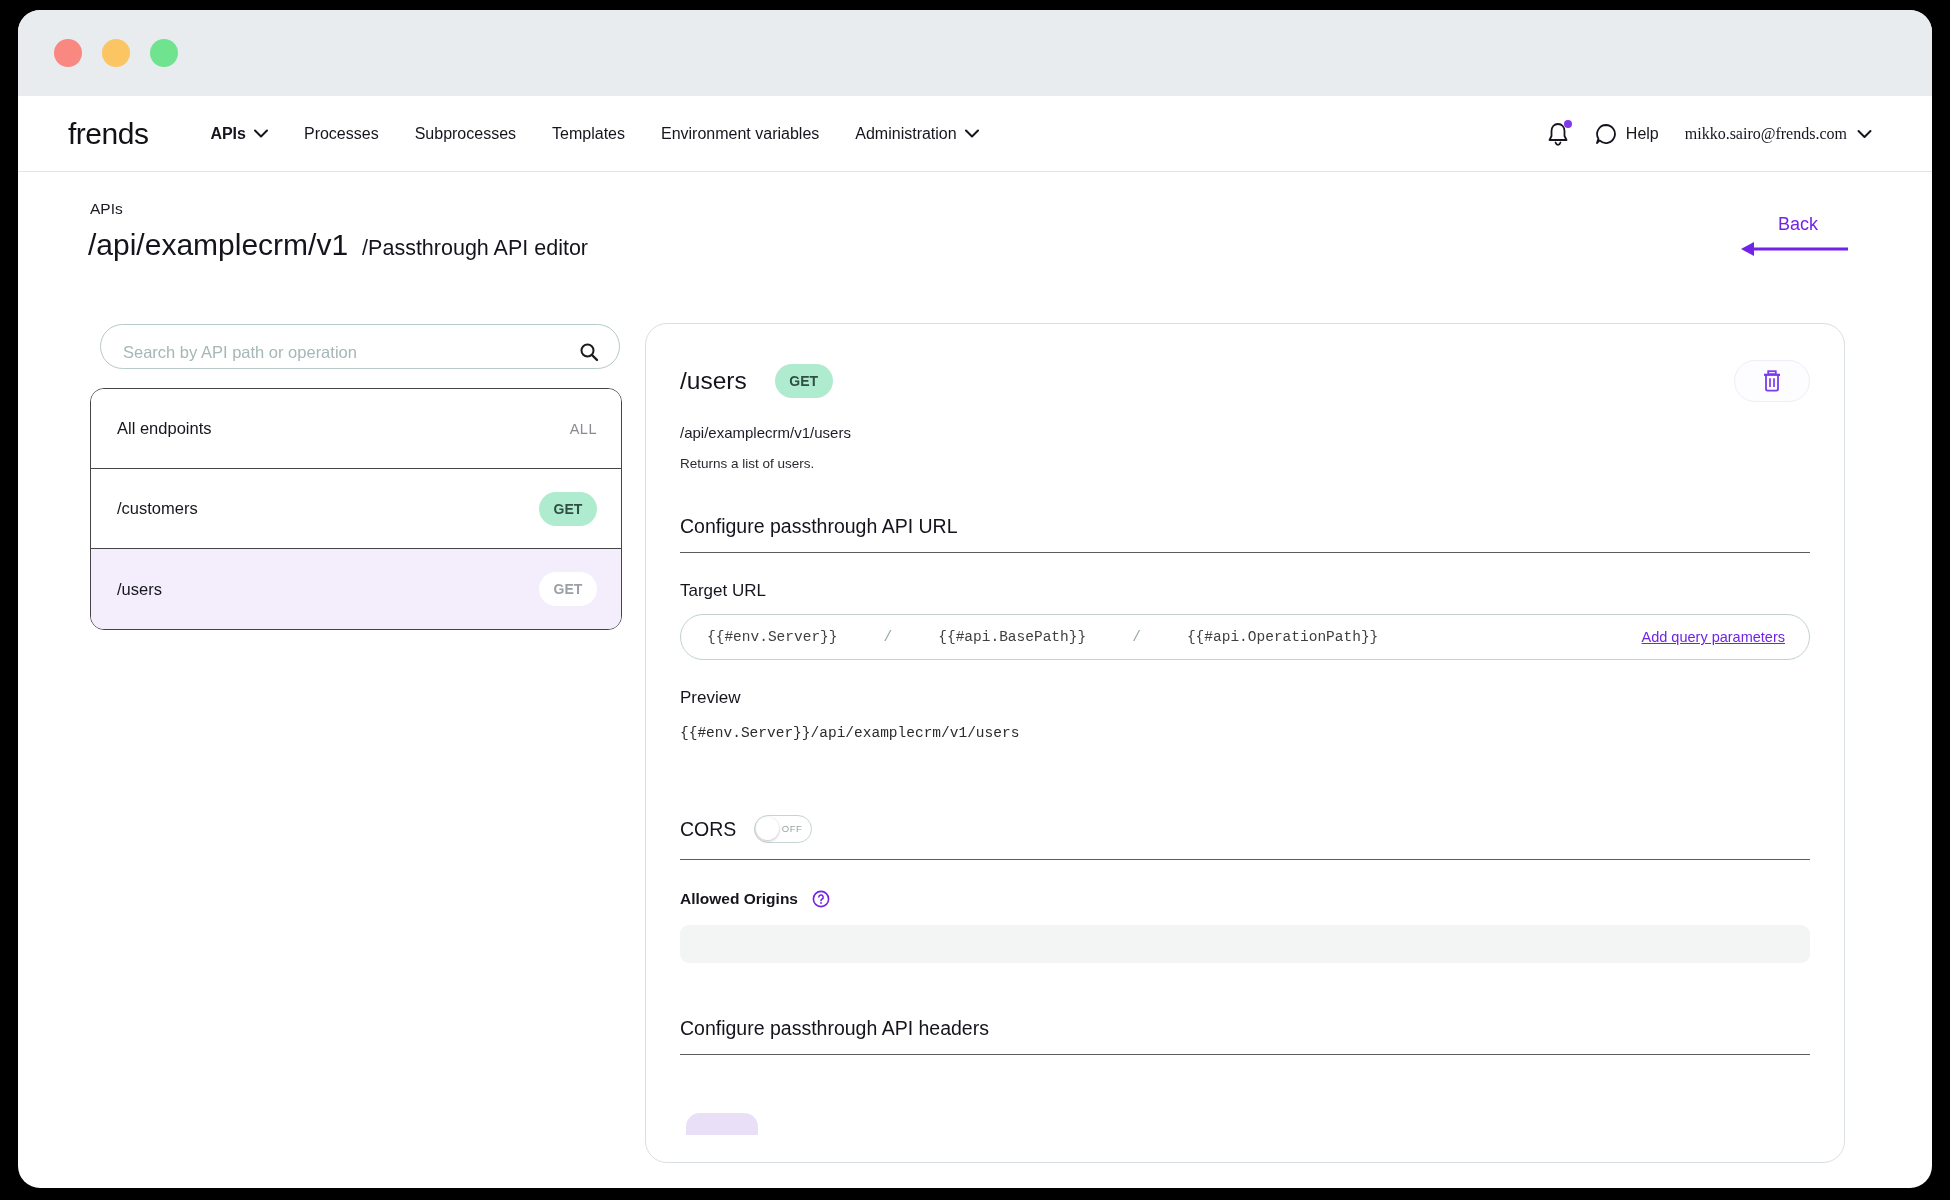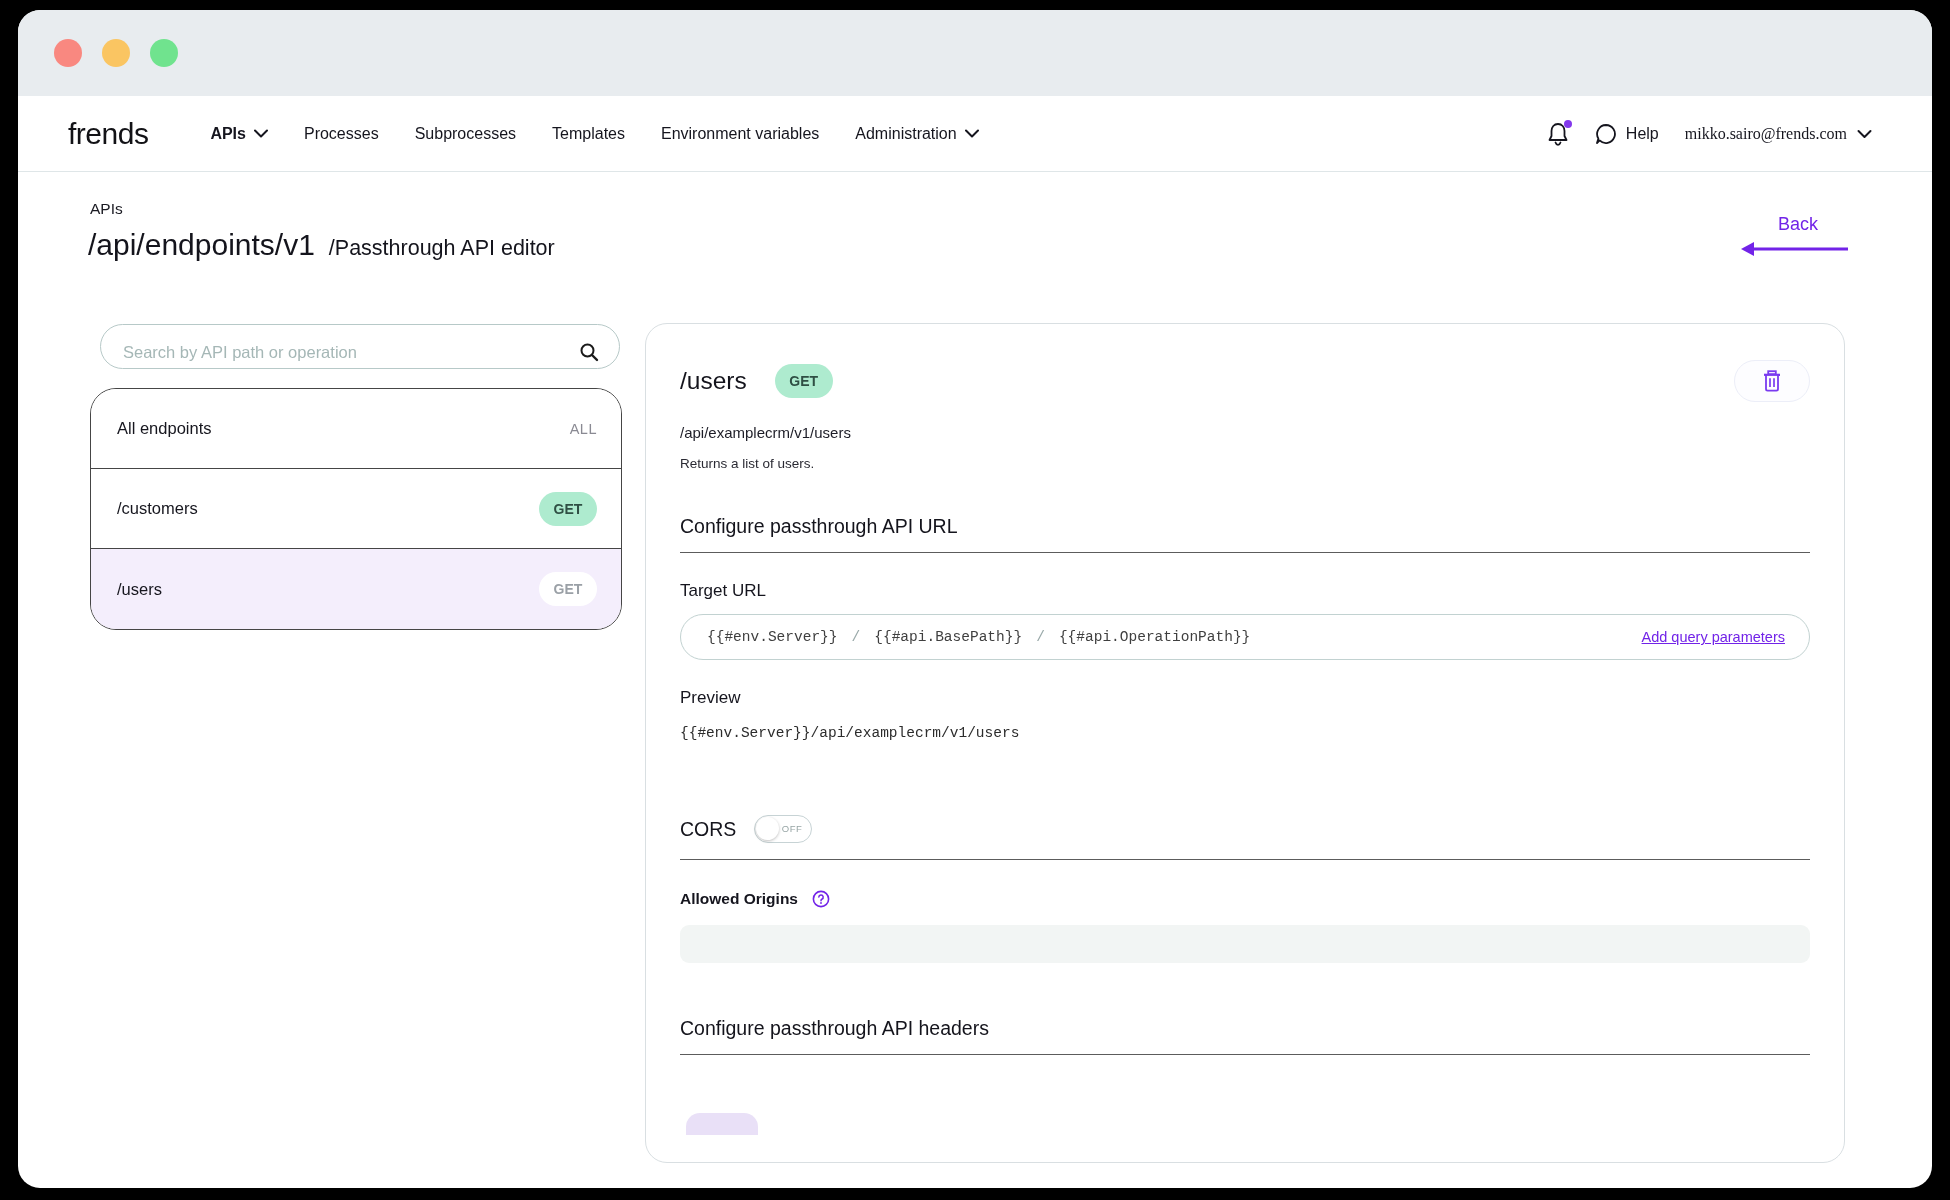--- a/index.html
+++ b/index.html
@@ -44,21 +44,21 @@
   
   .search-box { position:absolute; left:82px; top:152px; width:520px; height:45px;
                 border:1.5px solid #b7c9c8; border-radius:23px; display:flex; align-items:center;
                 padding:11px 20px 0 22px; background:#fff; }
   .search-box input { flex:1; border:none; outline:none; font-size:16.5px; color:#3a4a49;
                       font-family:"Liberation Sans", sans-serif; background:transparent; }
   .search-box input::placeholder { color:#a5b7b6; }
 
   
   .endpoint-card { position:absolute; left:72px; top:216px; width:532px;
-                   border:1px solid #454545; border-radius:26px; background:#fff; overflow:hidden; }
+                   border:1px solid #454545; border-radius:14px; background:#fff; overflow:hidden; }
   .endpoint-row { height:80px; display:flex; align-items:center; justify-content:space-between;
                   padding:0 24px 0 26px; border-bottom:1px solid #454545; cursor:pointer; background:#fff; }
   .endpoint-row:last-child { border-bottom:none; }
   .endpoint-row.selected { background:#f4eefc; }
   .endpoint-label { font-size:16.5px; color:#16161e; font-weight:500; }
   .badge-text { font-size:14.5px; color:#8a8a93; letter-spacing:0.5px; }
   .pill { display:flex; align-items:center; justify-content:center; height:34px; min-width:58px;
           border-radius:17px; font-size:14px; font-weight:600; }
   .pill.green { background:#aeebcf; color:#2f4f44; }
   .pill.white { background:#fff; color:#9aa0a6; }
@@ -71,21 +71,21 @@
   .editor-head .pill { margin-left:28px; }
   .trash-btn { margin-left:auto; width:76px; height:42px; border:1.5px solid #eceef8; border-radius:21px;
                background:#fdfdff; display:flex; align-items:center; justify-content:center; cursor:pointer; }
   .full-path { margin-top:22px; font-size:15px; color:#1d1d27; }
   .endpoint-desc { margin-top:15px; font-size:13.5px; color:#2a2a33; }
   .section-heading { margin-top:44px; font-size:19.5px; font-weight:500; color:#14141c; }
   .hr { margin-top:14px; border-top:1px solid #5c5c5c; }
   .field-label { margin-top:28px; font-size:17px; color:#15151e; }
   .url-input { margin-top:13px; height:46px; border:1.5px solid #c2d2d1; border-radius:24px;
                display:flex; align-items:center; padding:0 24px 0 26px;
-               font-family:"Liberation Mono", monospace; font-size:14.5px; color:#3f3f3f; }
+               font-family:"Liberation Mono", monospace; font-size:14.5px; color:#3f3f3f;gap:32px; }
   .url-sep { color:#98a8a8; margin:0 14px; }
   .add-query { margin-left:auto; font-family:"Liberation Sans", sans-serif; font-size:14.5px;
                color:#7223e8; text-decoration:underline; cursor:pointer; white-space:nowrap; }
   .preview-value { margin-top:17px; font-family:"Liberation Mono", monospace; font-size:14.5px; color:#2c2c2c; }
   .cors-row { margin-top:74px; display:flex; align-items:center; }
   .cors-label { font-size:19.5px; font-weight:500; color:#14141c; }
   .toggle { margin-left:18px; width:58px; height:28px; border:1.5px solid #c7d3d5; border-radius:14px;
             background:#fff; position:relative; cursor:pointer; }
   .toggle-knob { position:absolute; left:1px; top:1px; width:23px; height:23px; border-radius:50%;
                  background:#fff; box-shadow:0 1px 3px rgba(0,0,0,0.25); }
@@ -170,21 +170,21 @@
                 <path d="M1.5 2 L7.5 8 L13.5 2" fill="none" stroke="#15151e" stroke-width="2" stroke-linecap="round" stroke-linejoin="round"></path>
               </svg>
           </span>
         </div>
       </div>
     </div>
 
     <div class="content">
       <div class="breadcrumb">APIs</div>
       <div class="title-row">
-        <span class="page-title">/api/endpoints/v1</span>
+        <span class="page-title">/api/examplecrm/v1</span>
         <span class="page-subtitle">/Passthrough API editor</span>
       </div>
       <div class="back-wrap">
         <div class="back-label">Back</div>
         <span>
           <svg width="112" height="16" viewBox="0 0 112 16">
               <line x1="14" y1="8" x2="110" y2="8" stroke="#7223e8" stroke-width="3"></line>
               <path d="M16 1 L3 8 L16 15 Z" fill="#7223e8"></path>
             </svg>
         </span>

